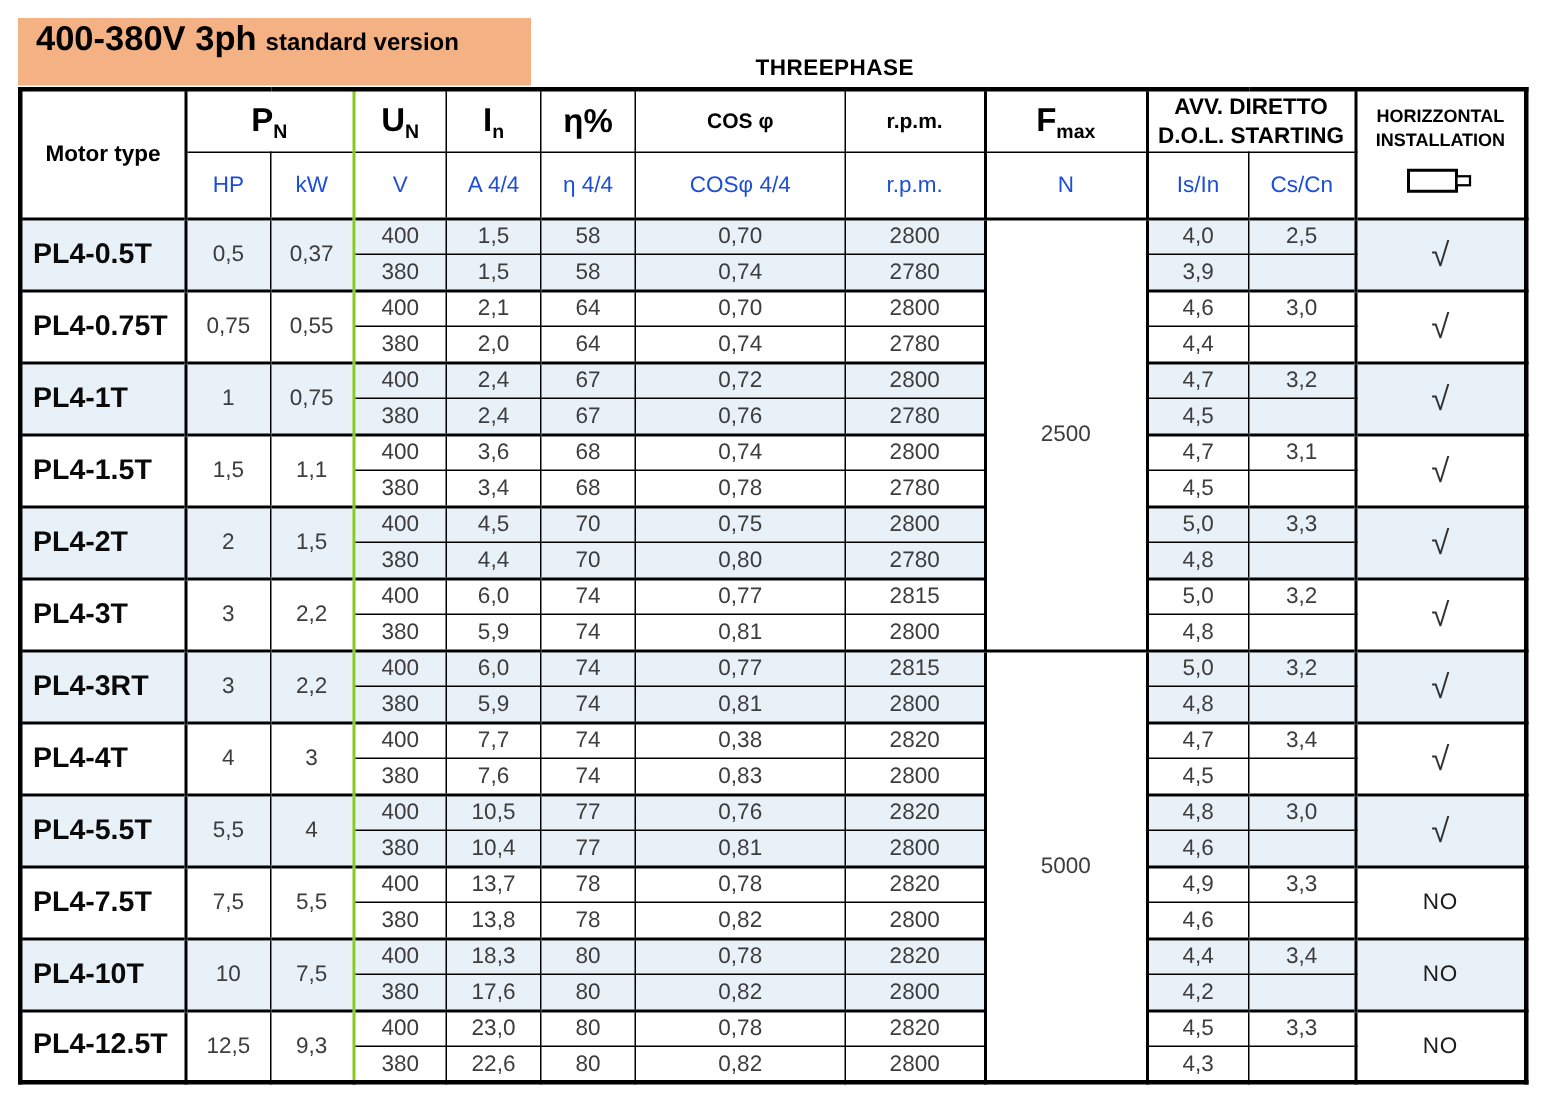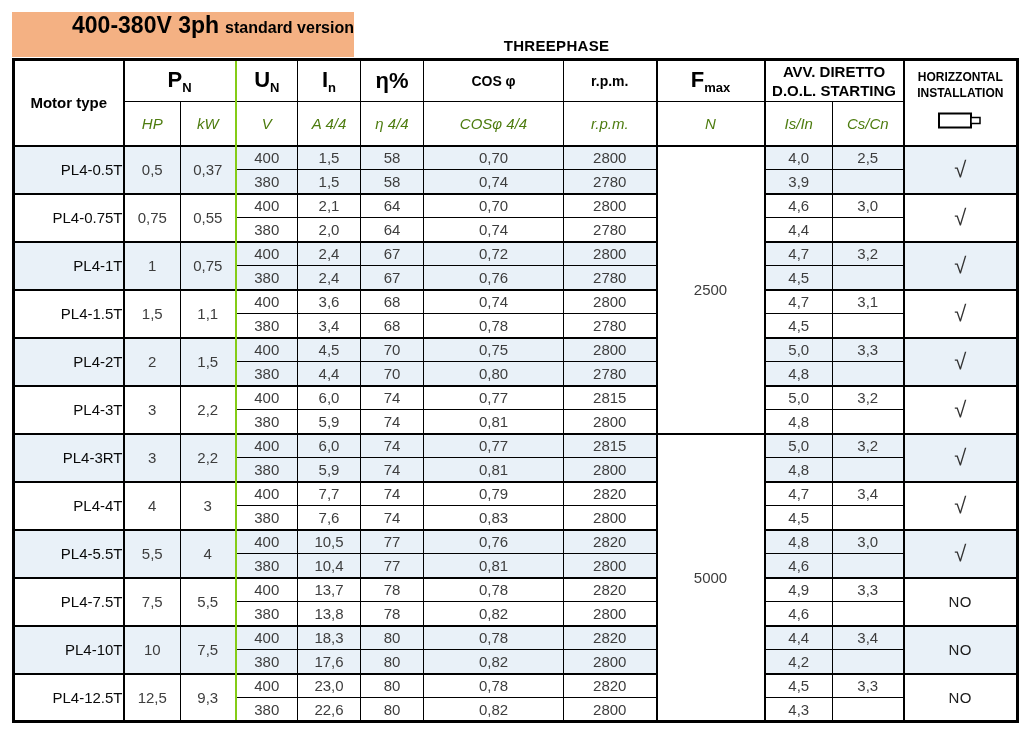--- a/index.html
+++ b/index.html
@@ -3,21 +3,21 @@
 <meta charset="utf-8">
 <style>
   html,body{margin:0;padding:0;}
   body{
     width:1029px;height:735px;background:#ffffff;position:relative;
     font-family:"Liberation Sans", sans-serif;color:#000;overflow:hidden;
   }
   
   .banner{
     position:absolute;left:12px;top:12px;width:342px;height:45px;
-    background:#F4B183;box-sizing:border-box;padding:1px 0 0 12px;line-height:1.05;text-align:right;
+    background:#F4B183;box-sizing:border-box;padding:1px 0 0 12px;line-height:1.05;
   }
   .banner .big{font-size:23px;font-weight:bold;letter-spacing:0px;}
   .banner .small{font-size:16px;font-weight:bold;margin-left:6px;}
   .banner .line2{font-size:16px;font-weight:bold;margin-top:1px;}
   .banner .line2 .pol{margin-left:26px;}
   .threephase{
     position:absolute;top:37px;left:0;width:1029px;text-align:center;
     font-size:15px;font-weight:bold;letter-spacing:0.3px;padding-left:42px;
   }
   
@@ -30,35 +30,35 @@
     border:1px solid #000;padding:0;text-align:center;vertical-align:middle;
     overflow:hidden;box-sizing:border-box;
   }
   
   .spec .c-hp{border-left:2px solid #000;margin-left:24px;}
   .spec .c-v{border-left:2px solid #84cc16;}
   .spec .c-fmax{border-left:2px solid #000;border-right:2px solid #000;}
   .spec .c-horiz{border-left:2px solid #000;}
   
   .spec thead tr.h1 th{height:42px;}
-  .spec thead tr.h2 th{height:44px;font-weight:normal;font-size:15px;color:#4d7c0f;font-style:italic;}
+  .spec thead tr.h2 th{height:44px;font-weight:normal;font-size:15px;color:#1d4ed8;}
   .h-main{font-size:22px;font-weight:bold;}
   .h-sub{font-size:13px;font-weight:bold;vertical-align:-5px;}
   .h-cos{font-size:14px;font-weight:bold;}
   .h-rpm{font-size:14px;font-weight:bold;}
   .h-motor{font-size:15px;font-weight:bold;}
   .h-2line{font-size:15px;font-weight:bold;line-height:1.3;}
   .h-horiz{font-size:12px;font-weight:bold;line-height:1.3;}
   .icon-wrap{margin-top:9px;}
   
   .spec tbody tr{height:24px;}
   .spec tbody td{font-size:15px;color:#3d3d3d;}
   .spec tbody tr.group-start td{border-top:2px solid #000;}
   .spec td.motor-name{
-    text-align:right;padding-left:7px;font-weight:normal;color:#0a0a0a;font-size:15px;
+    text-align:left;padding-left:7px;font-weight:bold;color:#0a0a0a;font-size:19px;
   }
   tr.stripe-blue td{background:#E9F1F8;}
   tr.stripe-white td{background:#ffffff;}
   .spec td.fmax-cell{background:#ffffff !important;font-size:15px;color:#3d3d3d;}
   .spec td.horiz-check{font-size:22px;color:#333;font-style:italic;}
   .spec td.horiz-no{font-size:15px;font-weight:normal;color:#1c1c1c;letter-spacing:0.5px;}
 </style>
 </head>
 <body>
 
@@ -280,21 +280,21 @@
         <td class="c-isin">4,8</td>
         <td class="c-cscn"></td>
       </tr>
       <tr class="group-start stripe-white">
         <td class="motor-name c-motor" rowspan="2">PL4-4T</td>
         <td class="c-hp" rowspan="2">4</td>
         <td class="c-kw" rowspan="2">3</td>
         <td class="c-v">400</td>
         <td class="c-a">7,7</td>
         <td class="c-eta">74</td>
-        <td class="c-cos">0,79</td>
+        <td class="c-cos">0,38</td>
         <td class="c-rpm">2820</td>
         <td class="c-isin">4,7</td>
         <td class="c-cscn">3,4</td>
         <td class="c-horiz horiz-check" rowspan="2">√</td>
       </tr>
       <tr class="sub2 stripe-white">
         <td class="c-v">380</td>
         <td class="c-a">7,6</td>
         <td class="c-eta">74</td>
         <td class="c-cos">0,83</td>

